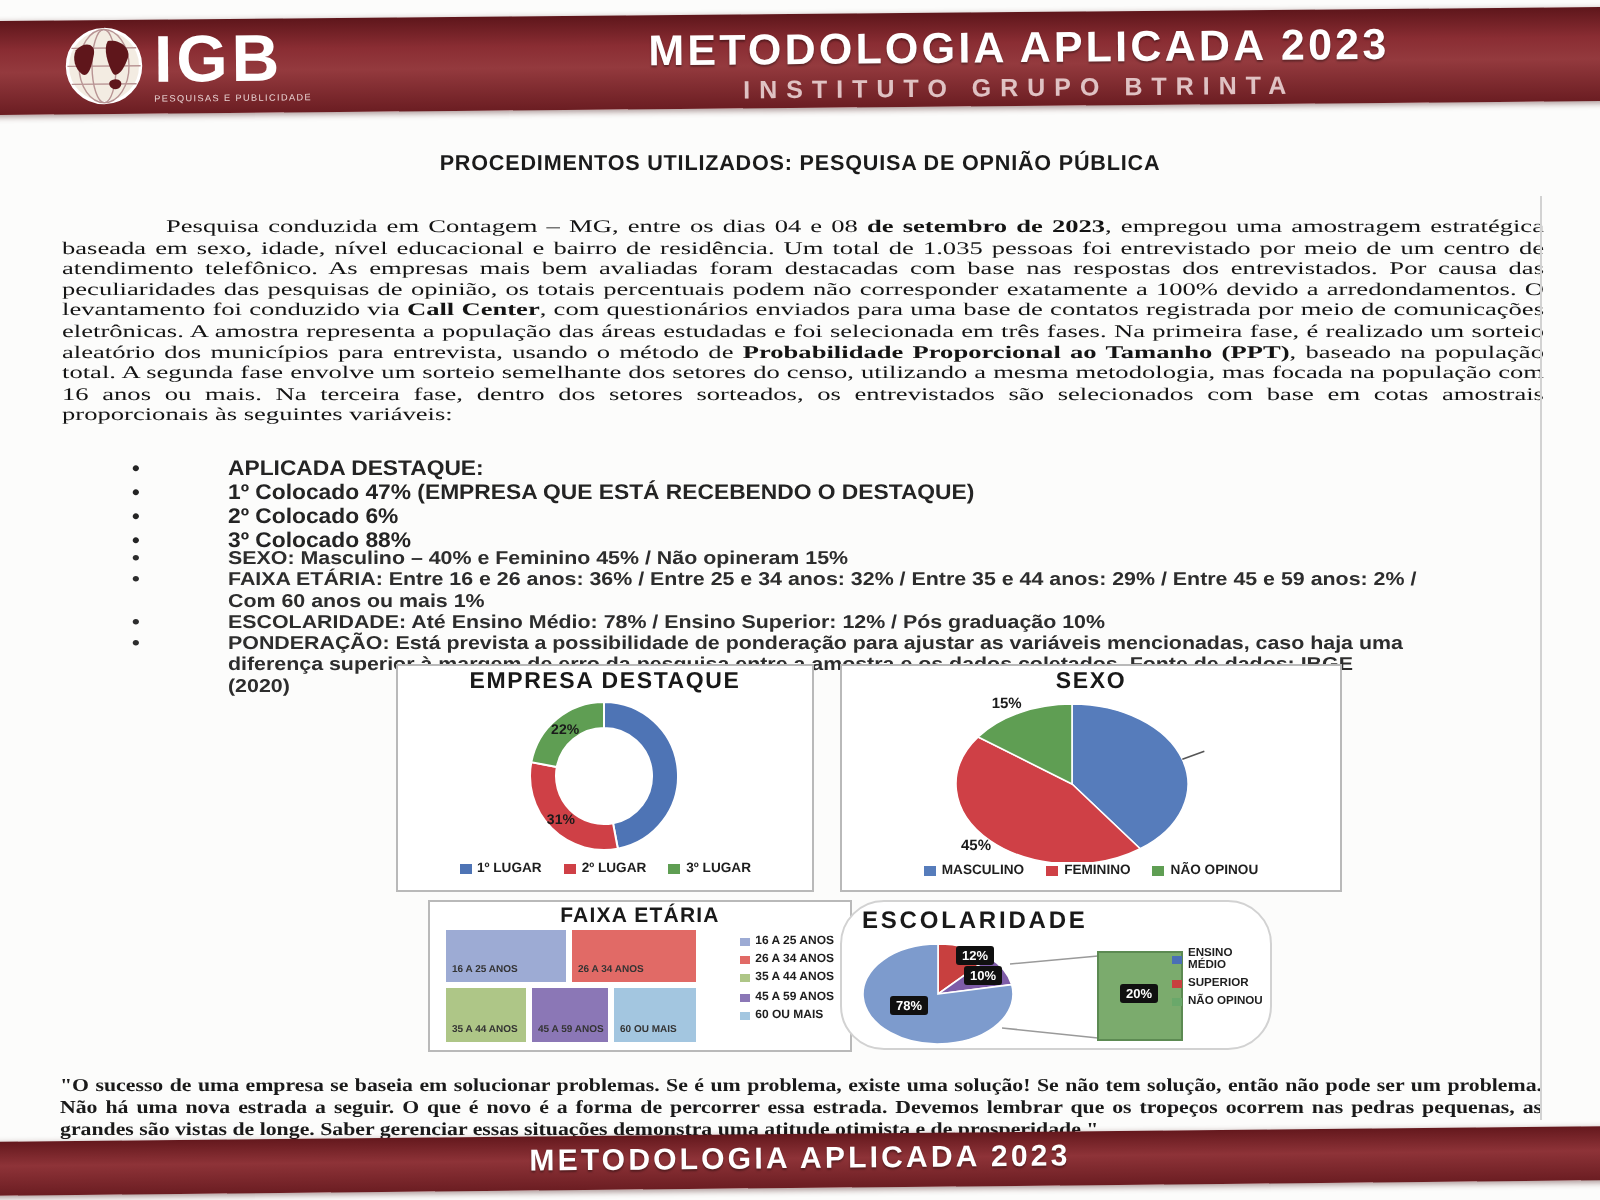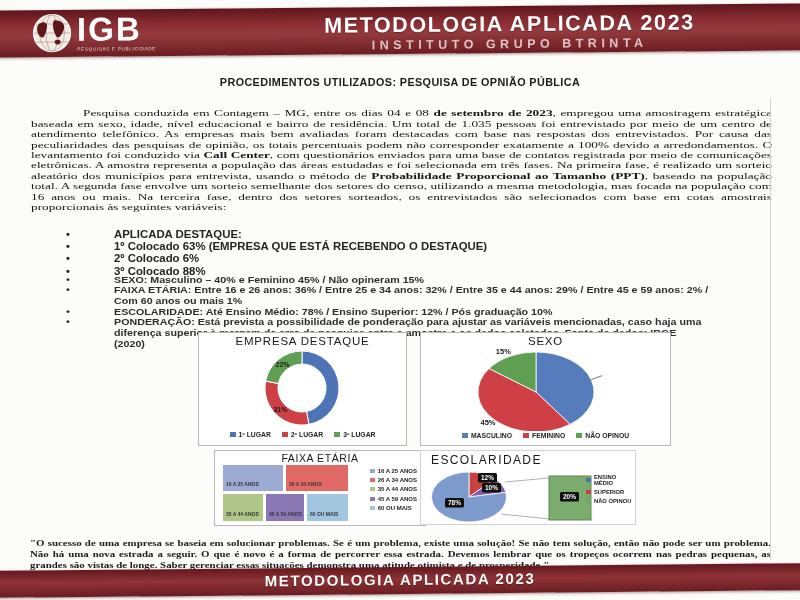--- a/index.html
+++ b/index.html
@@ -45,23 +45,23 @@
         font-family:"Liberation Serif",serif;font-size:10.9px;font-weight:bold;line-height:12.9px;
         text-align:justify;color:#1a1a1a;transform:scaleY(.84);transform-origin:0 0;}
 
   .scan-edge{position:absolute;left:770px;top:98px;height:462px;width:1px;background:#d2d2d2;}
 
   
   .panel{position:absolute;background:#ffffff;border:1px solid #b9b9b9;box-sizing:border-box;}
   #p0{left:198px;top:332px;width:209px;height:114px;}
   #p1{left:420px;top:332px;width:251px;height:114px;}
   #p2{left:214px;top:450px;width:212px;height:76px;}
-  #p3{left:420px;top:450px;width:216px;height:75px;border-color:#d2d2d2;}
-
-  .ctitle{text-align:center;font-weight:normal;color:#191919;}
+  #p3{left:420px;top:450px;width:216px;height:75px;border-color:#d2d2d2;border-radius:22px;}
+
+  .ctitle{text-align:center;font-weight:bold;color:#191919;}
   #p0 .ctitle,#p1 .ctitle{font-size:11.5px;letter-spacing:.8px;margin-top:2px;}
   #p2 .ctitle{font-size:10.5px;letter-spacing:.6px;margin-top:1px;}
   #p3 .ctitle{text-align:left;font-size:12px;letter-spacing:1.4px;margin:2px 0 0 10px;}
 
   svg.chart{display:block;margin:0 auto;}
   #svg2{margin:1px 0 0 8px;}
   #svg3{margin:0;}
 
   .legend-row{display:flex;justify-content:center;gap:11px;font-size:6.8px;font-weight:bold;color:#1e1e1e;margin-top:1px;}
   .legend-row .it{display:flex;align-items:center;gap:3px;}
@@ -101,21 +101,21 @@
       <div class="head-sub">INSTITUTO GRUPO BTRINTA</div>
     </div>
   </div>
 
   <div class="doc-heading">PROCEDIMENTOS UTILIZADOS: PESQUISA DE OPNIÃO PÚBLICA</div>
 
   <p class="para"><span>Pesquisa conduzida em  Contagem – MG, entre os dias 04 e 08 </span><b>de setembro de 2023</b><span>, empregou uma amostragem estratégica baseada em sexo, idade, nível educacional e bairro de residência. Um total de 1.035 pessoas foi entrevistado por meio de um centro de atendimento telefônico. As empresas mais bem avaliadas foram destacadas com base nas respostas dos entrevistados. Por causa das peculiaridades das pesquisas de opinião, os totais percentuais podem não corresponder exatamente a 100% devido a arredondamentos. O levantamento foi conduzido via </span><b>Call Center</b><span>, com questionários enviados para uma base de contatos registrada por meio de comunicações eletrônicas. A amostra representa a população das áreas estudadas e foi selecionada em três fases. Na primeira fase, é realizado um sorteio aleatório dos municípios para entrevista, usando o método de </span><b>Probabilidade Proporcional ao Tamanho (PPT)</b><span>, baseado na população total. A segunda fase envolve um sorteio semelhante dos setores do censo, utilizando a mesma metodologia, mas focada na população com 16 anos ou mais. Na terceira fase, dentro dos setores sorteados, os entrevistados são selecionados com base em cotas amostrais proporcionais às seguintes variáveis:</span></p>
 
   <ul class="ul ul-a">
     <li>APLICADA DESTAQUE:</li>
-    <li>1º Colocado 63% (EMPRESA QUE ESTÁ RECEBENDO O DESTAQUE)</li>
+    <li>1º Colocado 47% (EMPRESA QUE ESTÁ RECEBENDO O DESTAQUE)</li>
     <li>2º Colocado 6%</li>
     <li>3º Colocado 88%</li>
   </ul>
 
   <ul class="ul ul-b">
     <li>SEXO: Masculino – 40% e Feminino 45% / Não opineram 15%</li>
     <li>FAIXA ETÁRIA: Entre 16 e 26 anos: 36% / Entre 25 e 34 anos: 32% / Entre 35 e 44 anos: 29% / Entre 45 e 59 anos: 2% / Com 60 anos ou mais 1%</li>
     <li>ESCOLARIDADE: Até Ensino Médio: 78% / Ensino Superior: 12% / Pós graduação 10%</li>
     <li>PONDERAÇÃO: Está prevista a possibilidade de ponderação para ajustar as variáveis mencionadas, caso haja uma diferença superior à margem de erro da pesquisa entre a amostra e os dados coletados. Fonte de dados: IBGE (2020)</li>
   </ul>

